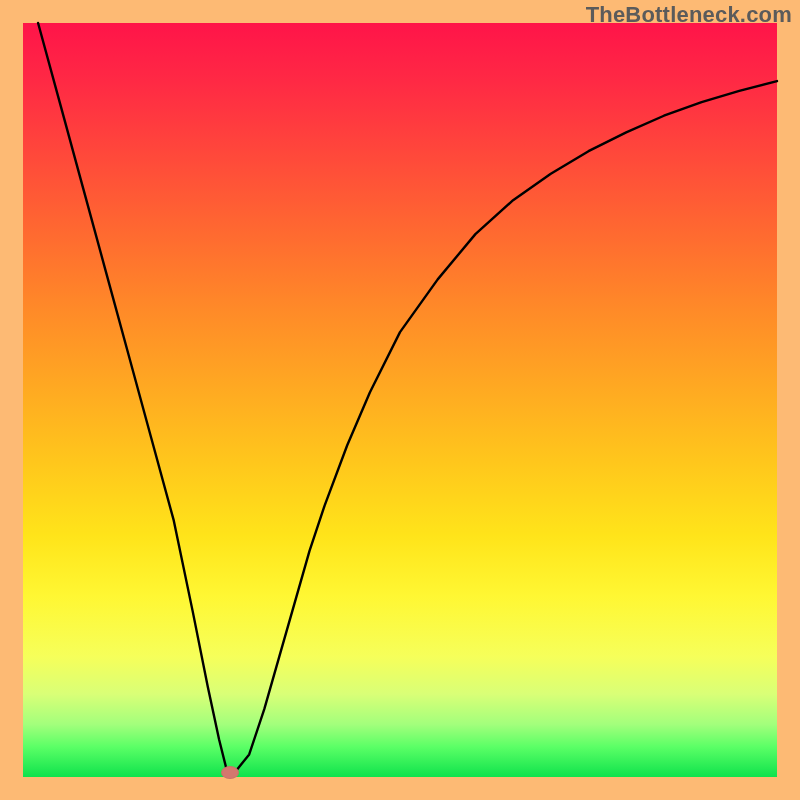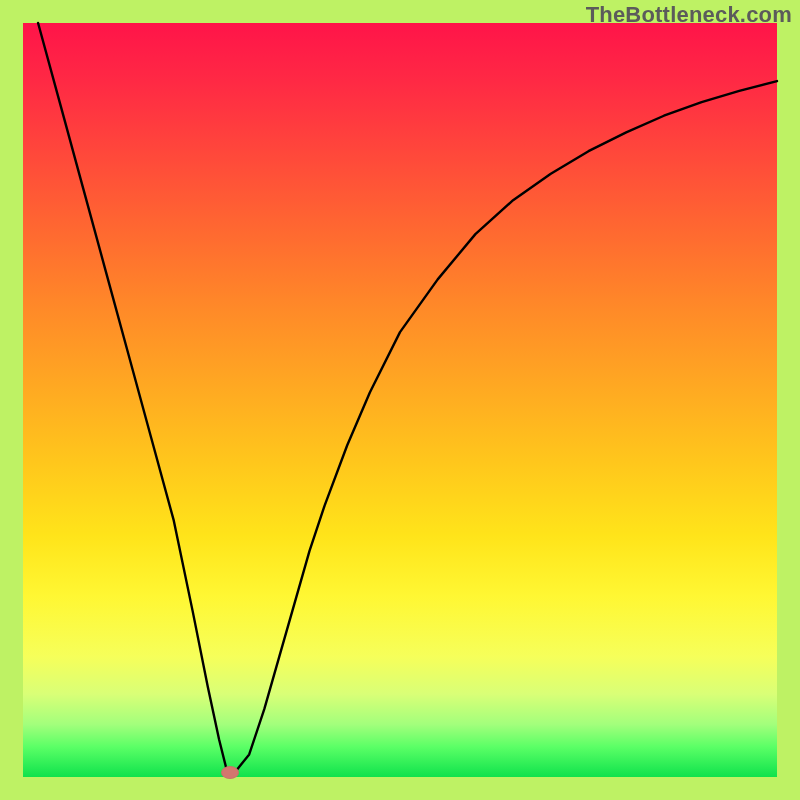--- a/index.html
+++ b/index.html
@@ -8,21 +8,21 @@
     width: 800px;
     height: 800px;
     overflow: hidden;
     font-family: Arial, Helvetica, sans-serif;
     background: #000;
   }
   .frame {
     position: relative;
     width: 800px;
     height: 800px;
-    background: #bef264;
+    background: #fdba74;
   }
   .plot-area {
     position: absolute;
     left: 23px;
     top: 23px;
     width: 754px;
     height: 754px;
     
     background: linear-gradient(
       to bottom,

